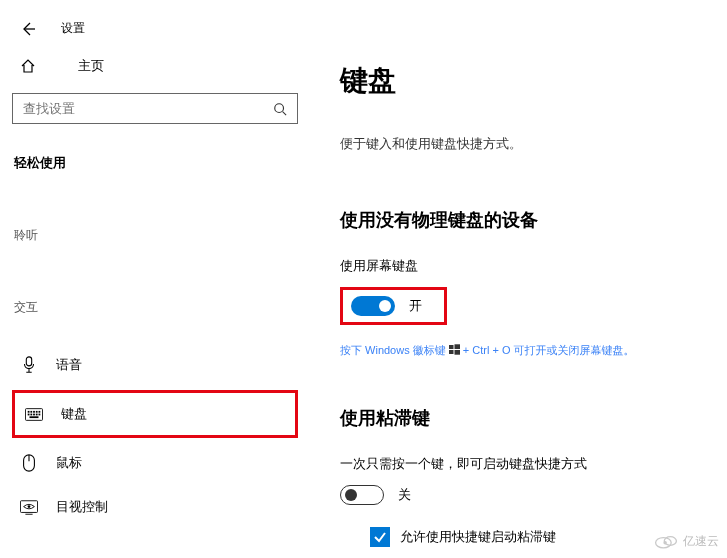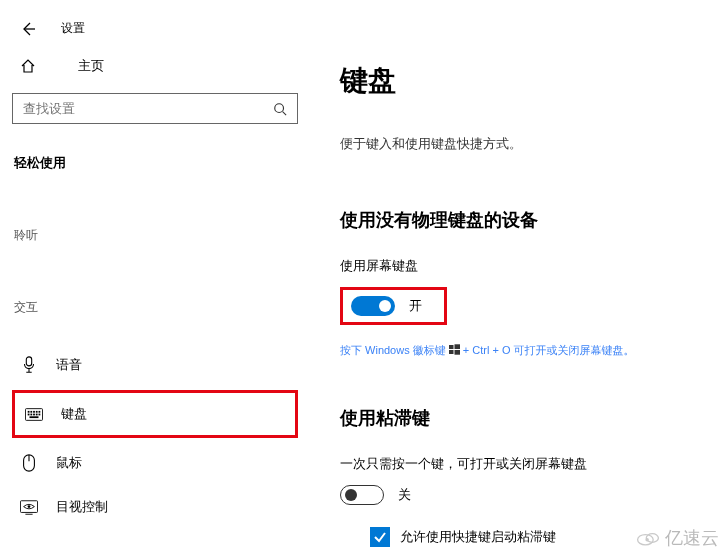--- a/index.html
+++ b/index.html
@@ -35,21 +35,21 @@
   .toggle.on .knob { background: #fff; right: 4px; }
   .toggle.off .knob { background: #333; left: 4px; }
   .toggle-text { font-size: 13px; }
   .hint { font-size: 11px; color: #3b82f6; margin-bottom: 48px; }
   .win-logo { display:inline-block; width:11px; height:11px; vertical-align: -1px; }
   .toggle-highlight { display:inline-flex; border: 3px solid #e30613; padding: 6px 22px 6px 8px; align-items:center; margin-bottom: 18px; }
   .checkbox-row { display: flex; align-items: center; margin: 18px 0 12px 30px; }
   .checkbox { width: 20px; height: 20px; background: #0078d4; display: flex; align-items: center; justify-content: center; margin-right: 10px; }
   .checkbox svg { width: 14px; height: 14px; }
   .checkbox-label { font-size: 13px; }
-  .watermark { position: absolute; right: 8px; bottom: 8px; opacity: 0.45; font-size: 18px; color: #666; display:flex; align-items:center; gap:4px;}
+  .watermark { position: absolute; right: 8px; bottom: 8px; opacity: 0.45; font-size: 12px; color: #666; display:flex; align-items:center; gap:4px;}
   .watermark svg { width: 26px; height: 18px; }
   svg { display:block; }
 </style>
 </head>
 <body>
 
 <div class="header">
   <span class="back-icon">
     <svg viewBox="0 0 16 16">
         <path d="M10 2 L4 8 L10 14" stroke="#000" stroke-width="1.3" fill="none"></path>
@@ -158,21 +158,21 @@
     <p class="hint">
       <span>按下 Windows 徽标键 </span><span class="win-logo"><svg viewBox="0 0 11 11">
             <rect x="0" y="1" width="4.5" height="4" fill="#333"></rect>
             <rect x="5.5" y="0.3" width="5.5" height="4.7" fill="#333"></rect>
             <rect x="0" y="6" width="4.5" height="4" fill="#333"></rect>
             <rect x="5.5" y="6" width="5.5" height="4.7" fill="#333"></rect>
           </svg></span><span> + Ctrl + O 可打开或关闭屏幕键盘。</span>
     </p>
 
     <h2 class="section-h">使用粘滞键</h2>
-    <div class="field-label">一次只需按一个键，可打开或关闭屏幕键盘</div>
+    <div class="field-label">一次只需按一个键，即可启动键盘快捷方式</div>
     <div class="toggle-row">
       <div class="toggle off">
           <div class="knob"></div>
         </div>
       <span class="toggle-text">关</span>
     </div>
 
     <div class="checkbox-row">
       <div class="checkbox">
         <svg viewBox="0 0 14 14">

